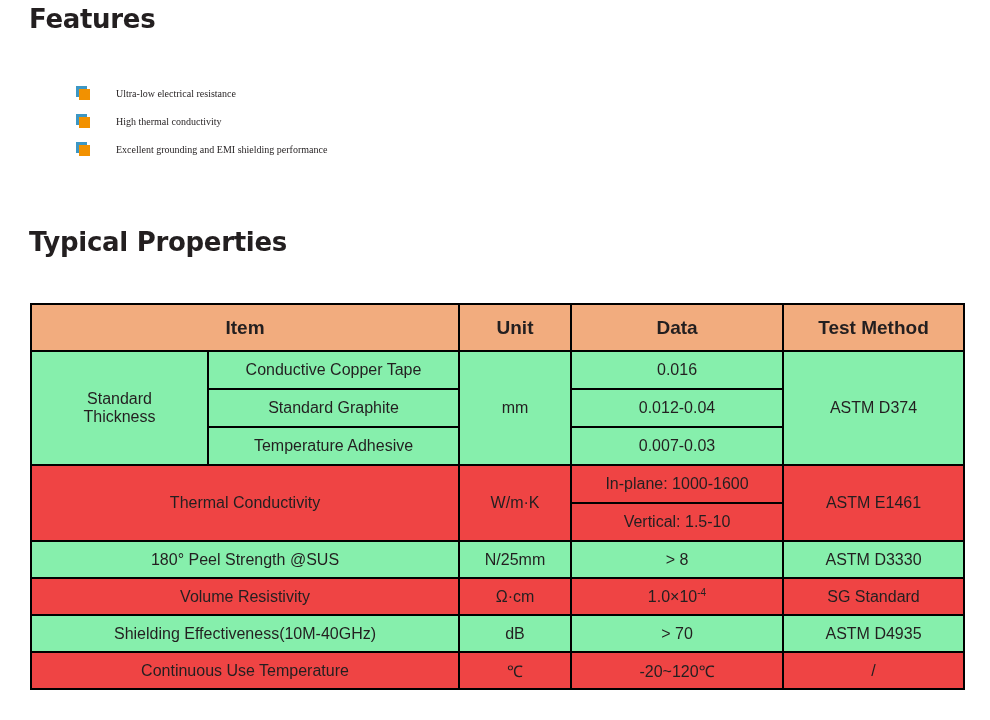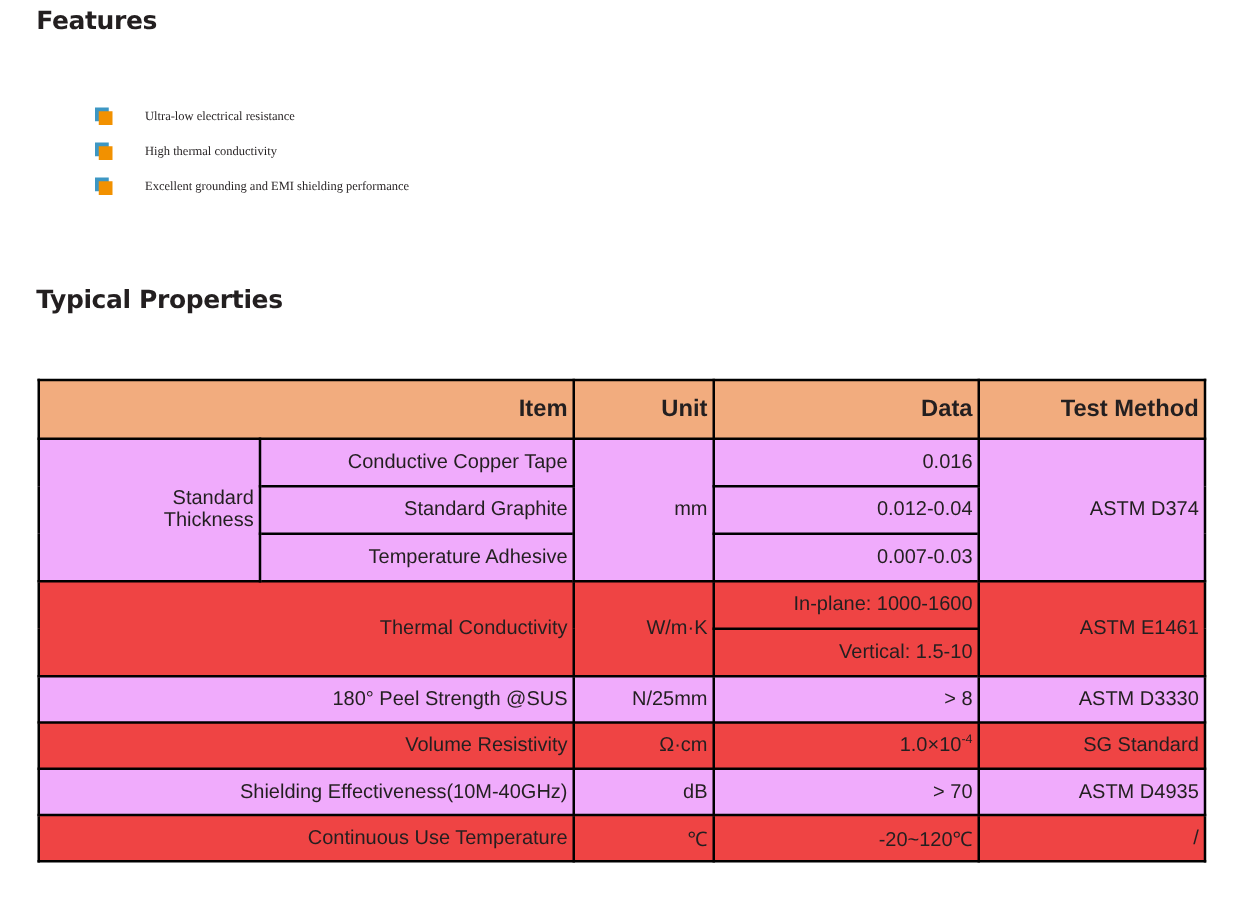--- a/index.html
+++ b/index.html
@@ -15,21 +15,21 @@
     color: #231f20;
     overflow: hidden;
     position: relative;
   }
 
   
   .section-heading {
     position: absolute;
     font-family: "DejaVu Sans", sans-serif;
     font-weight: bold;
-    font-size: 20px;
+    font-size: 26px;
     letter-spacing: -0.3px;
     color: #231f20;
     white-space: nowrap;
   }
   #features-heading { left: 29px; top: 4px; }
   #properties-heading { left: 29px; top: 227px; }
 
   
   .feature-list {
     position: absolute;
@@ -87,32 +87,32 @@
     width: 933px;
     border-collapse: collapse;
     table-layout: fixed;
     font-family: "Liberation Sans", sans-serif;
     font-size: 16px;
     color: #231f20;
   }
   .props-table td,
   .props-table th {
     border: 2px solid #000000;
-    text-align: right;
+    text-align: center;
     vertical-align: middle;
     padding: 0 4px;
     font-weight: normal;
   }
   .props-table th {
     background: #f2ac7e;
     font-weight: bold;
     font-size: 19px;
     height: 45px;
   }
-  td.shade-light { background: #f0abfc; }
+  td.shade-light { background: #86efac; }
   td.shade-dark  { background: #ef4444; }
 
   .r-thick     { height: 38px; }
   .r-thermal   { height: 38px; }
   .r-plain     { height: 37px; }
 
   .sup {
     font-size: 10px;
     vertical-align: super;
     line-height: 0;

